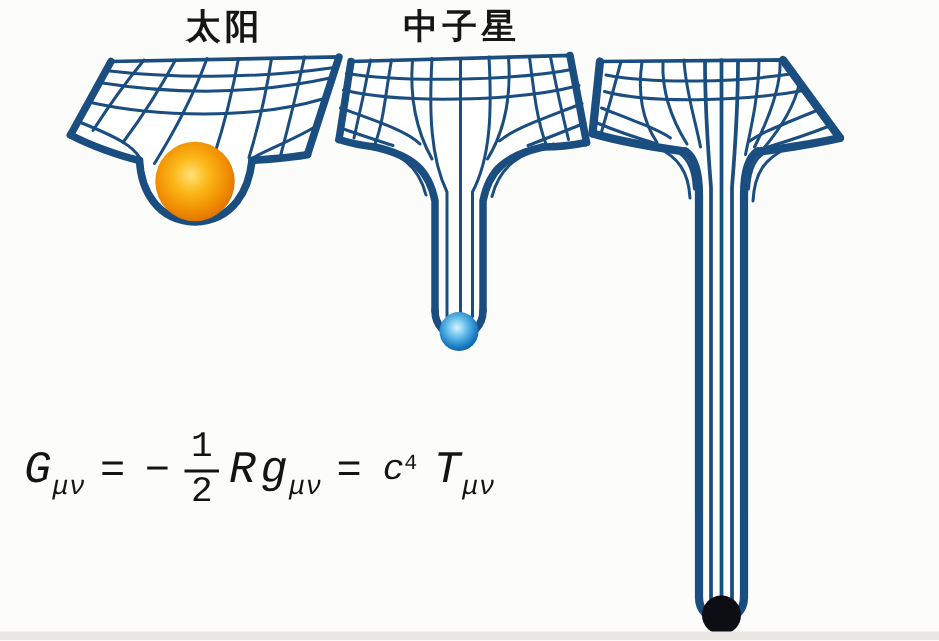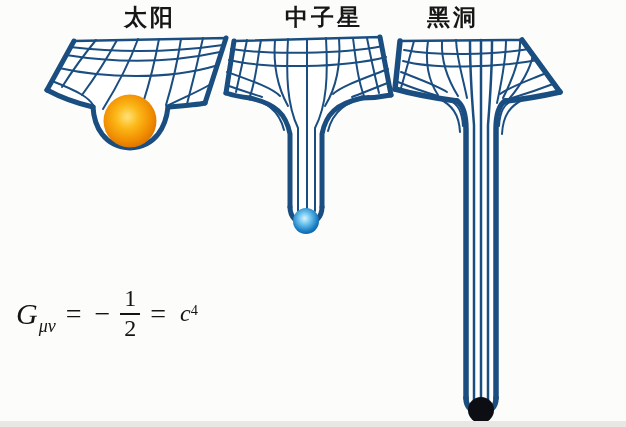--- a/index.html
+++ b/index.html
@@ -6,49 +6,48 @@
   body{font-family:"Liberation Sans",sans-serif;background:#ffffff;}
   .stage{
     position:relative;width:626px;height:427px;background:#fcfcfa;overflow:hidden;
   }
   .panel-title{
     position:absolute;top:2px;transform:translateX(-50%);
     font-size:23px;font-weight:700;color:#161616;letter-spacing:3px;white-space:nowrap;
     font-family:"Liberation Sans",sans-serif;
   }
   .title-sun{left:150px;}
-  .title-neutron{left:324px;}
+  .title-neutron{left:308px;}
   .title-blackhole{left:453px;}
   svg.diagram{position:absolute;left:0;top:0;}
   .bottom-strip{position:absolute;left:0;bottom:0;width:626px;height:6px;background:#e9e7e3;}
 
   
   .equation{
     position:absolute;left:16px;top:270px;height:88px;width:450px;
     display:flex;align-items:center;gap:7px;
-    font-family:Liberation Serif, serif;
+    font-family:Liberation Mono, monospace;
     color:#141414;font-size:30px;
   }
   .equation .var{font-style:italic;}
   .equation .op{font-style:normal;font-size:28px;padding:0 3px;}
   .equation sub{font-size:0.60em;font-style:italic;vertical-align:-0.45em;line-height:0;margin-left:1px;}
   .equation sup{font-size:0.60em;font-style:normal;vertical-align:0.45em;line-height:0;}
   .frac{display:inline-flex;flex-direction:column;align-items:center;font-size:24px;line-height:1.15;}
   .frac .num{padding:0 4px;border-bottom:2px solid #141414;}
   .frac .den{padding:0 4px;}
   .frac .digit{font-style:normal;}
 </style>
 </head>
 <body>
 
 <div class="stage">
 
   <div class="panel-title title-sun">太阳</div>
   <div class="panel-title title-neutron">中子星</div>
-  <div class="panel-title title-blackhole">黑洞</div>
 
   <svg class="diagram" width="626" height="427" viewBox="0 0 626 427">
     <defs>
       <radialGradient id="sunGrad" cx="45%" cy="42%" r="62%">
         <stop offset="0%" stop-color="#ffe27a"></stop>
         <stop offset="35%" stop-color="#fcb818"></stop>
         <stop offset="75%" stop-color="#f08c00"></stop>
         <stop offset="100%" stop-color="#d96f00"></stop>
       </radialGradient>
       <radialGradient id="neuGrad" cx="45%" cy="40%" r="65%">
@@ -176,20 +175,22 @@
   </svg>
 
   <div class="equation">
     <span><span class="var">G</span><sub>μν</sub></span>
     <span class="op">=</span>
     <span class="op">−</span>
     <span class="frac">
       <span class="num digit">1</span>
       <span class="den digit">2</span>
     </span>
+    <span><span class="var">R</span><span class="var" style="margin-left:3px">g</span><sub>μν</sub></span>
     <span class="op">=</span>
     <span class="frac">
       <span class="den"><span class="var">c</span><sup>4</sup></span>
     </span>
+    <span><span class="var">T</span><sub>μν</sub></span>
   </div>
 
   <div class="bottom-strip"></div>
 </div>
 
 </body></html>

